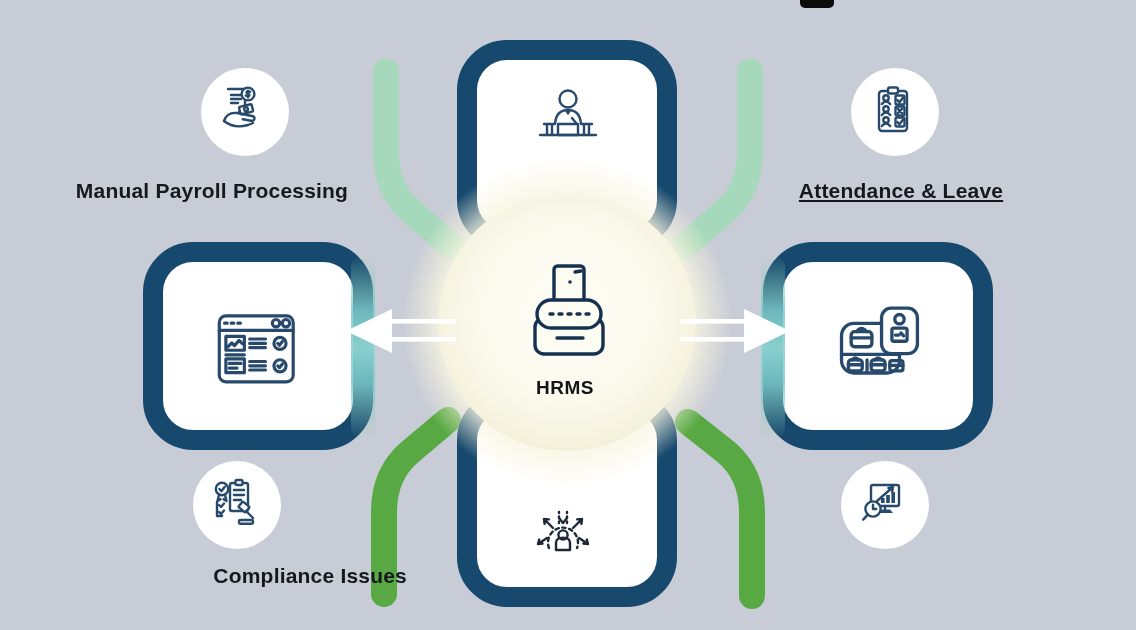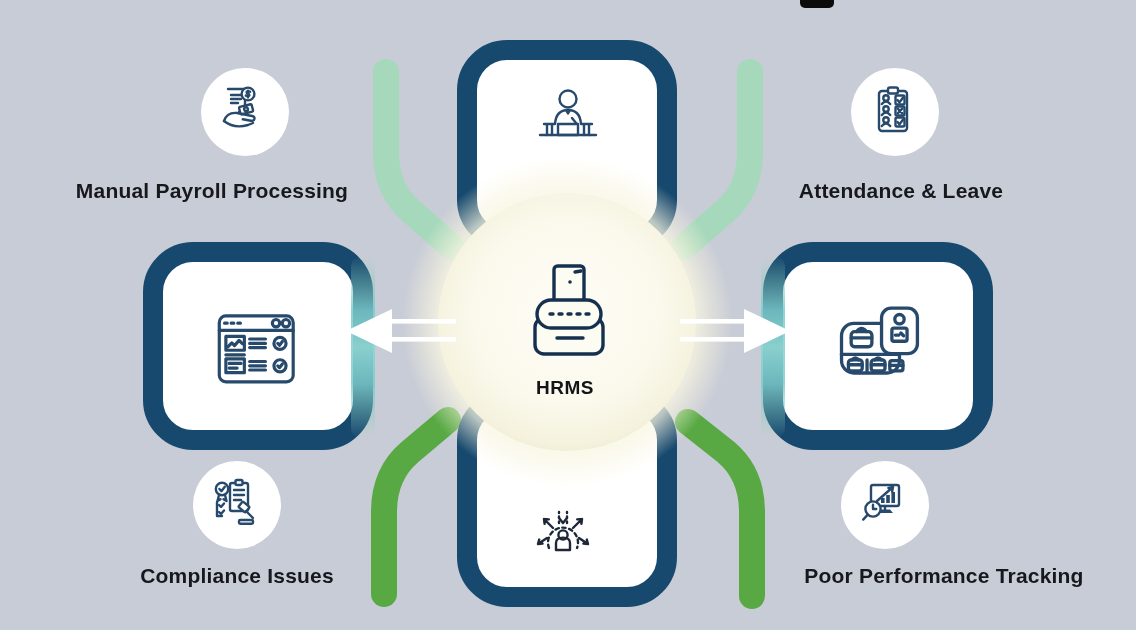--- a/index.html
+++ b/index.html
@@ -9,22 +9,22 @@
   }
   html,body{margin:0;padding:0;}
   body{background:var(--background);font-family:"Liberation Sans",sans-serif;}
   #stage{position:relative;width:1136px;height:630px;background:var(--background);overflow:hidden;}
   #scene{position:absolute;inset:0;}
   .label{
     position:absolute;width:340px;text-align:center;
     font-size:21px;font-weight:600;color:var(--label-text);letter-spacing:.2px;
   }
   .label.tl{left:42px;top:179px;}
-  .label.tr{left:731px;top:179px;}
-  .label.bl{left:67px;top:564px;}
+  .label.tr{left:731px;top:179px;text-decoration:underline;}
+  .label.bl{left:67px;top:564px;text-align:right;}
   .label.br{left:774px;top:564px;}
   .hrms-label{
     position:absolute;left:485px;top:377px;width:160px;text-align:center;
     font-size:19px;font-weight:700;color:#131418;letter-spacing:.5px;
   }
   
   .ic{stroke:var(--icon-stroke);fill:none;stroke-width:2.4;stroke-linecap:round;stroke-linejoin:round;}
   .icf{fill:var(--icon-stroke);stroke:none;}
   .icw{fill:#ffffff;stroke:var(--icon-stroke);stroke-width:2.4;stroke-linecap:round;stroke-linejoin:round;}
   .icL{stroke:#16304f;fill:none;stroke-width:3.4;stroke-linecap:round;stroke-linejoin:round;}
@@ -244,16 +244,15 @@
         <path class="ic" d="M12.8 39.6 l-4.6 5" stroke-width="3"></path>
       </g>
     </g>
 
     <rect x="800" y="-5" width="34" height="13" rx="5" fill="#0b0b0b"></rect>
   </svg>
 
   <div class="label tl">Manual Payroll Processing</div>
   <div class="label tr">Attendance &amp; Leave</div>
   <div class="label bl">Compliance Issues</div>
-  <div class="label br">Poor Performance Tracking</div>
   <div class="hrms-label">HRMS</div>
 
 </div>
 
 </body></html>

